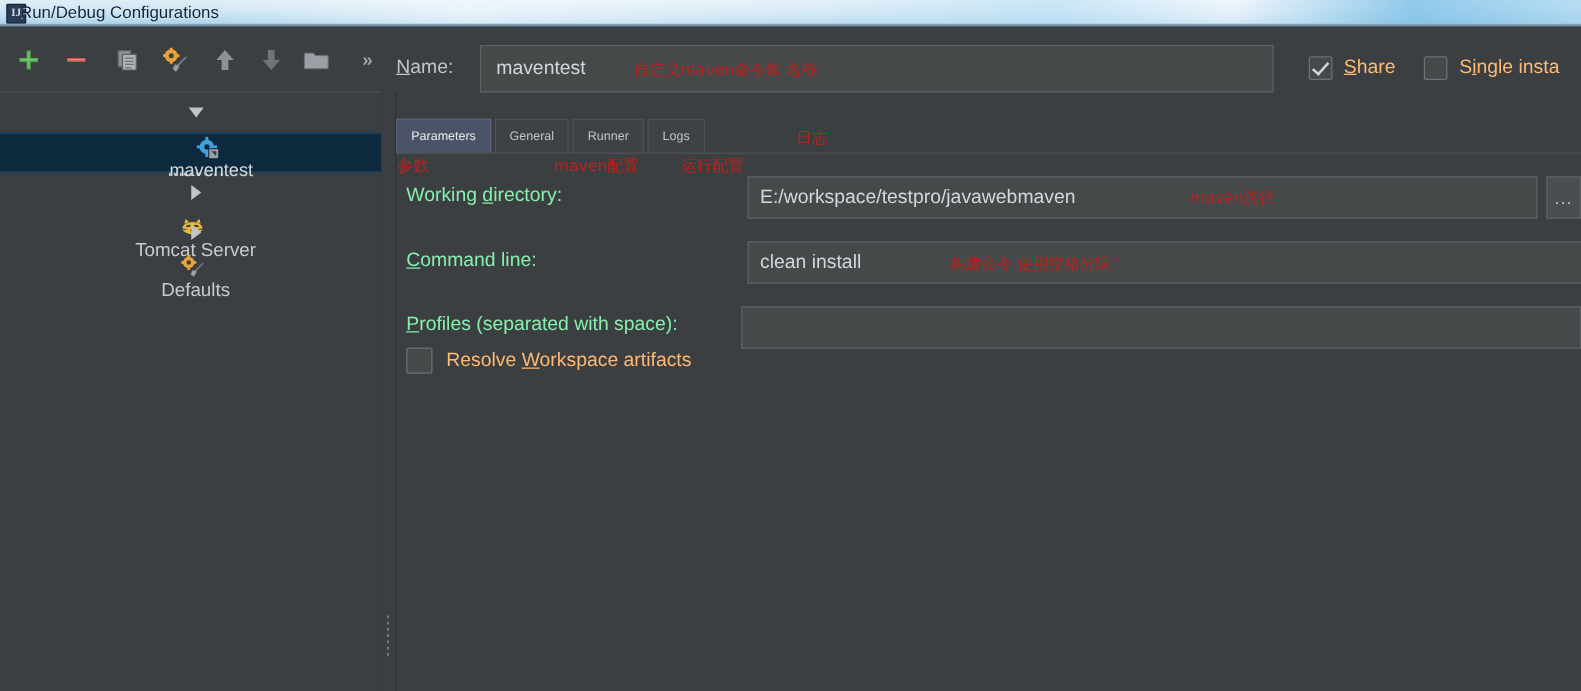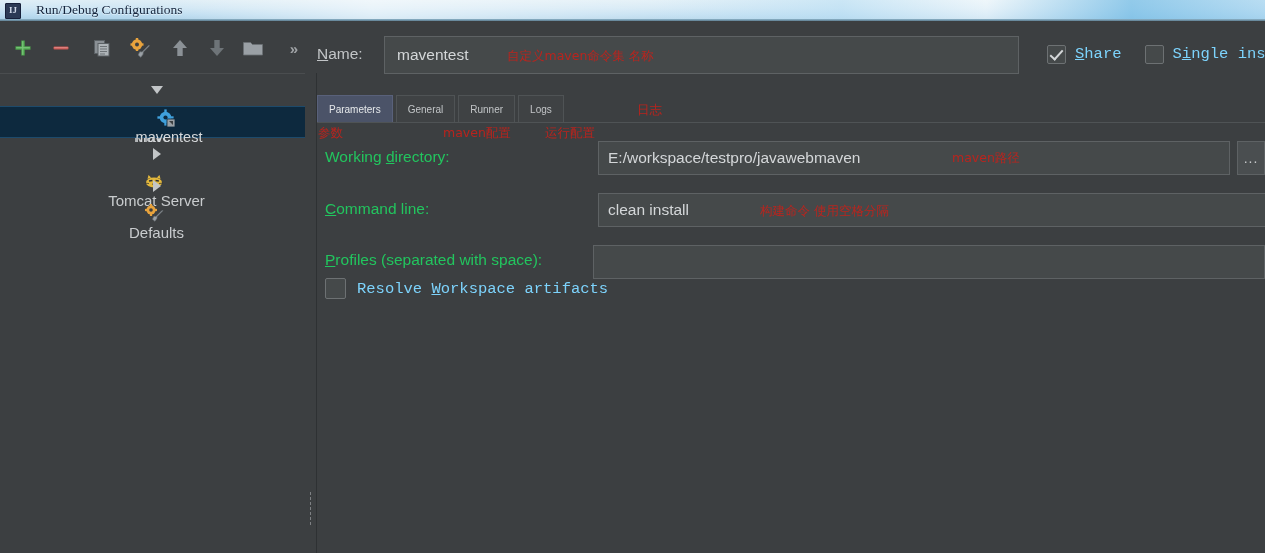--- a/index.html
+++ b/index.html
@@ -23,23 +23,23 @@
     content:"";position:absolute;left:0;right:0;bottom:0;height:2px;
     background:linear-gradient(to bottom,#8fb6cc,#5d7c8e);
   }
   .tb-icon{
     position:absolute;left:5px;top:3px;width:14px;height:14px;
     background:#2b3a55;border:1px solid #16203a;border-radius:1px;
     font-size:9px;line-height:13px;text-align:center;color:#cfd8e8;
     font-family:"Liberation Serif", serif;font-weight:bold;
   }
   .tb-title{
-    position:absolute;left:36px;top:2px;
+    position:absolute;left:16px;top:2px;
     font-size:13.5px;color:#13233b;
-    font-family:Liberation Serif, serif;
+    font-family:Liberation Sans, sans-serif;
     text-shadow:0 1px 0 rgba(255,255,255,.55);
     white-space:nowrap;
   }
   .tb-sheen{
     position:absolute;left:150px;top:0;width:1115px;height:19px;
     background:linear-gradient(to right,rgba(255,255,255,0) 0%,rgba(255,255,255,.55) 20%,rgba(255,255,255,.2) 45%,rgba(190,225,245,.6) 62%,rgba(255,255,255,.5) 75%,rgba(120,190,230,.75) 88%,rgba(160,210,240,.6) 100%);
     pointer-events:none;
   }
 
   
@@ -115,37 +115,37 @@
 
   .shares{position:absolute;left:730px;top:18px;height:26px;display:flex;align-items:center;gap:9px;}
   .cb{
     width:19px;height:19px;background:#45494A;border:1px solid #6D7173;
     box-sizing:border-box;position:relative;flex:none;border-radius:2px;
   }
   .cb.on:after{
     content:"";position:absolute;left:5px;top:1px;width:5px;height:11px;
     border:solid #D4D7D9;border-width:0 2px 2px 0;transform:rotate(42deg);
   }
-  .cblbl{font-size:15.5px;color:#7dd3fc;white-space:nowrap;font-family:Liberation Mono, monospace;}
+  .cblbl{font-size:15.5px;color:#fdba74;white-space:nowrap;}
 
   
   .tabs{position:absolute;left:0;top:70px;height:30px;display:flex;align-items:flex-end;}
   .tab{
     height:28px;padding:0 11px;display:flex;align-items:center;
     font-size:10px;color:#C2C5C7;white-space:nowrap;
     border:1px solid #4F5355;border-bottom:none;box-sizing:border-box;
     background:#3F4244;margin-right:3px;
   }
   .tab.active{background:#4B5368;color:#E6E9EB;border-color:#59617a;}
   .tabline{position:absolute;left:0;top:99px;width:948px;height:1px;background:#4F5355;}
 
   
   .form{position:absolute;left:0;top:112px;width:948px;}
   .frow{position:relative;height:52px;}
-  .flab{position:absolute;left:8px;top:13px;font-size:15.5px;color:#22c55e;white-space:nowrap;}
+  .flab{position:absolute;left:8px;top:13px;font-size:15.5px;color:#86efac;white-space:nowrap;}
   .fin{
     position:absolute;background:#45494A;border:1px solid #5E6264;box-sizing:border-box;
     height:34px;
   }
   .fin .val{position:absolute;left:9px;top:7px;font-size:15.5px;color:#D4D7D9;white-space:nowrap;}
   .browse{
     position:absolute;width:28px;height:34px;background:#4A4E50;border:1px solid #5E6264;
     box-sizing:border-box;color:#C6C9CB;font-size:14px;
     display:flex;align-items:center;justify-content:center;letter-spacing:1px;
   }

